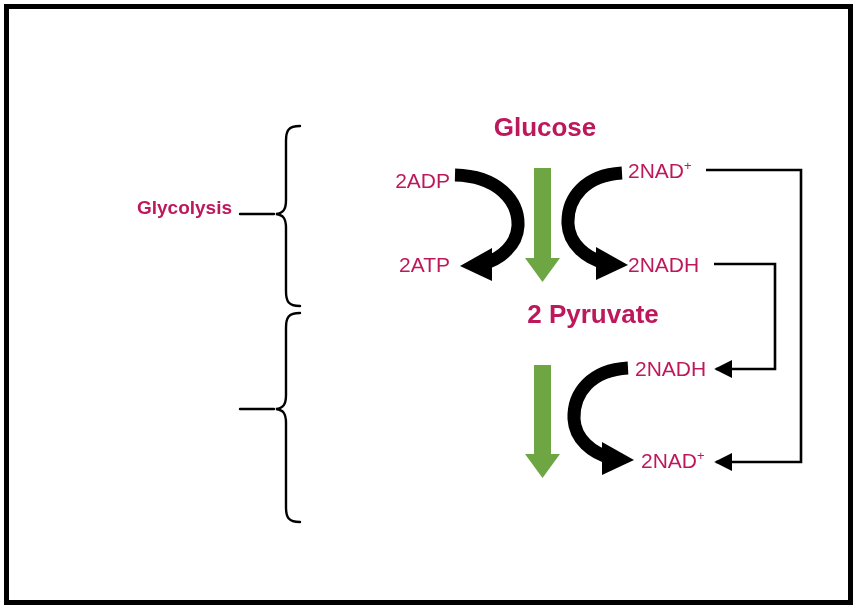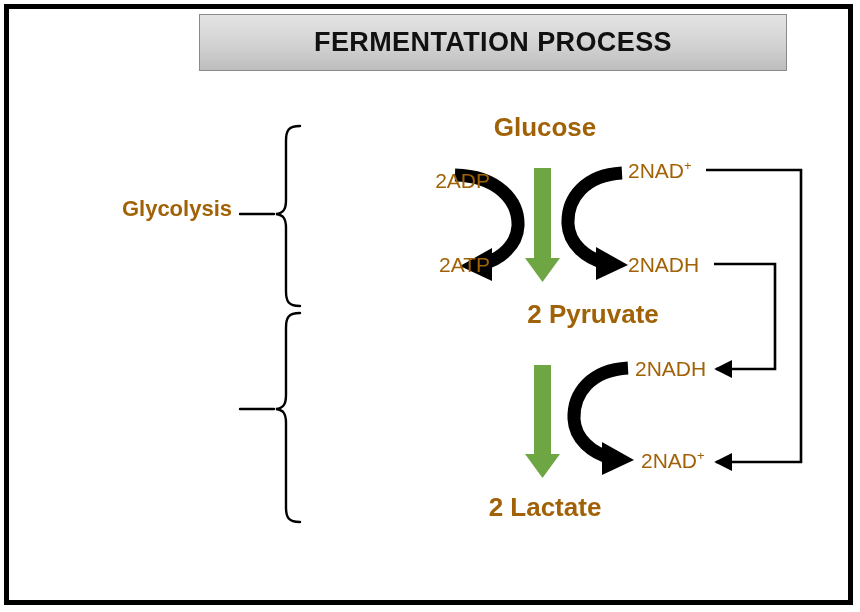--- a/index.html
+++ b/index.html
@@ -47,38 +47,37 @@
     font-weight: bold;
     color: #111111;
     letter-spacing: 0.4px;
     white-space: nowrap;
   }
 
   
   .lbl {
     position: absolute;
     white-space: nowrap;
-    color: #a16207;
+    color: #be185d;
     line-height: 1;
   }
   .metab {
     font-size: 26px;
     font-weight: bold;
     transform: translateX(-50%);
   }
   .cofactor {
     font-size: 21px;
     font-weight: normal;
   }
   .cofactor.right-align {
     transform: translateX(-100%);
-    margin-left: 40px;
   }
   .phase {
-    font-size: 22px;
+    font-size: 19px;
     font-weight: bold;
     transform: translateX(-100%);
     text-align: right;
   }
   sup {
     font-size: 0.62em;
     vertical-align: super;
     line-height: 0;
   }
 
@@ -92,23 +91,20 @@
     pointer-events: none;
   }
 </style>
 </head>
 <body>
 
 <div id="canvas">
 
   <div id="frame"></div>
 
-  <div id="title-banner">
-    <div id="title-text">FERMENTATION PROCESS</div>
-  </div>
 
   <svg id="vector-layer" viewBox="0 0 860 612" xmlns="http://www.w3.org/2000/svg">
 
     <defs>
       <marker id="thin-arrow" viewBox="0 0 10 10" refX="9" refY="5" markerWidth="7" markerHeight="7" orient="auto-start-reverse">
         <path d="M 0 0 L 10 5 L 0 10 z" fill="#000000"></path>
       </marker>
     </defs>
 
     <g>
@@ -173,21 +169,20 @@
     </g>
   </svg>
 
   <div class="lbl phase" style="left:232px; top:198px;">Glycolysis</div>
 
 
   <div class="lbl metab" style="left:545px; top:114px;">Glucose</div>
 
   <div class="lbl metab" style="left:545px; top:301px;margin-left:48px;">2 Pyruvate</div>
 
-  <div class="lbl metab" style="left:545px; top:494px;">2 Lactate</div>
 
   <div class="lbl cofactor right-align" style="left:450px; top:170px;">2ADP</div>
 
   <div class="lbl cofactor right-align" style="left:450px; top:254px;">2ATP</div>
 
   <div class="lbl cofactor" style="left:628px; top:160px;">
     <span>2NAD</span><sup>+</sup>
   </div>
 
   <div class="lbl cofactor" style="left:628px; top:254px;">2NADH</div>

